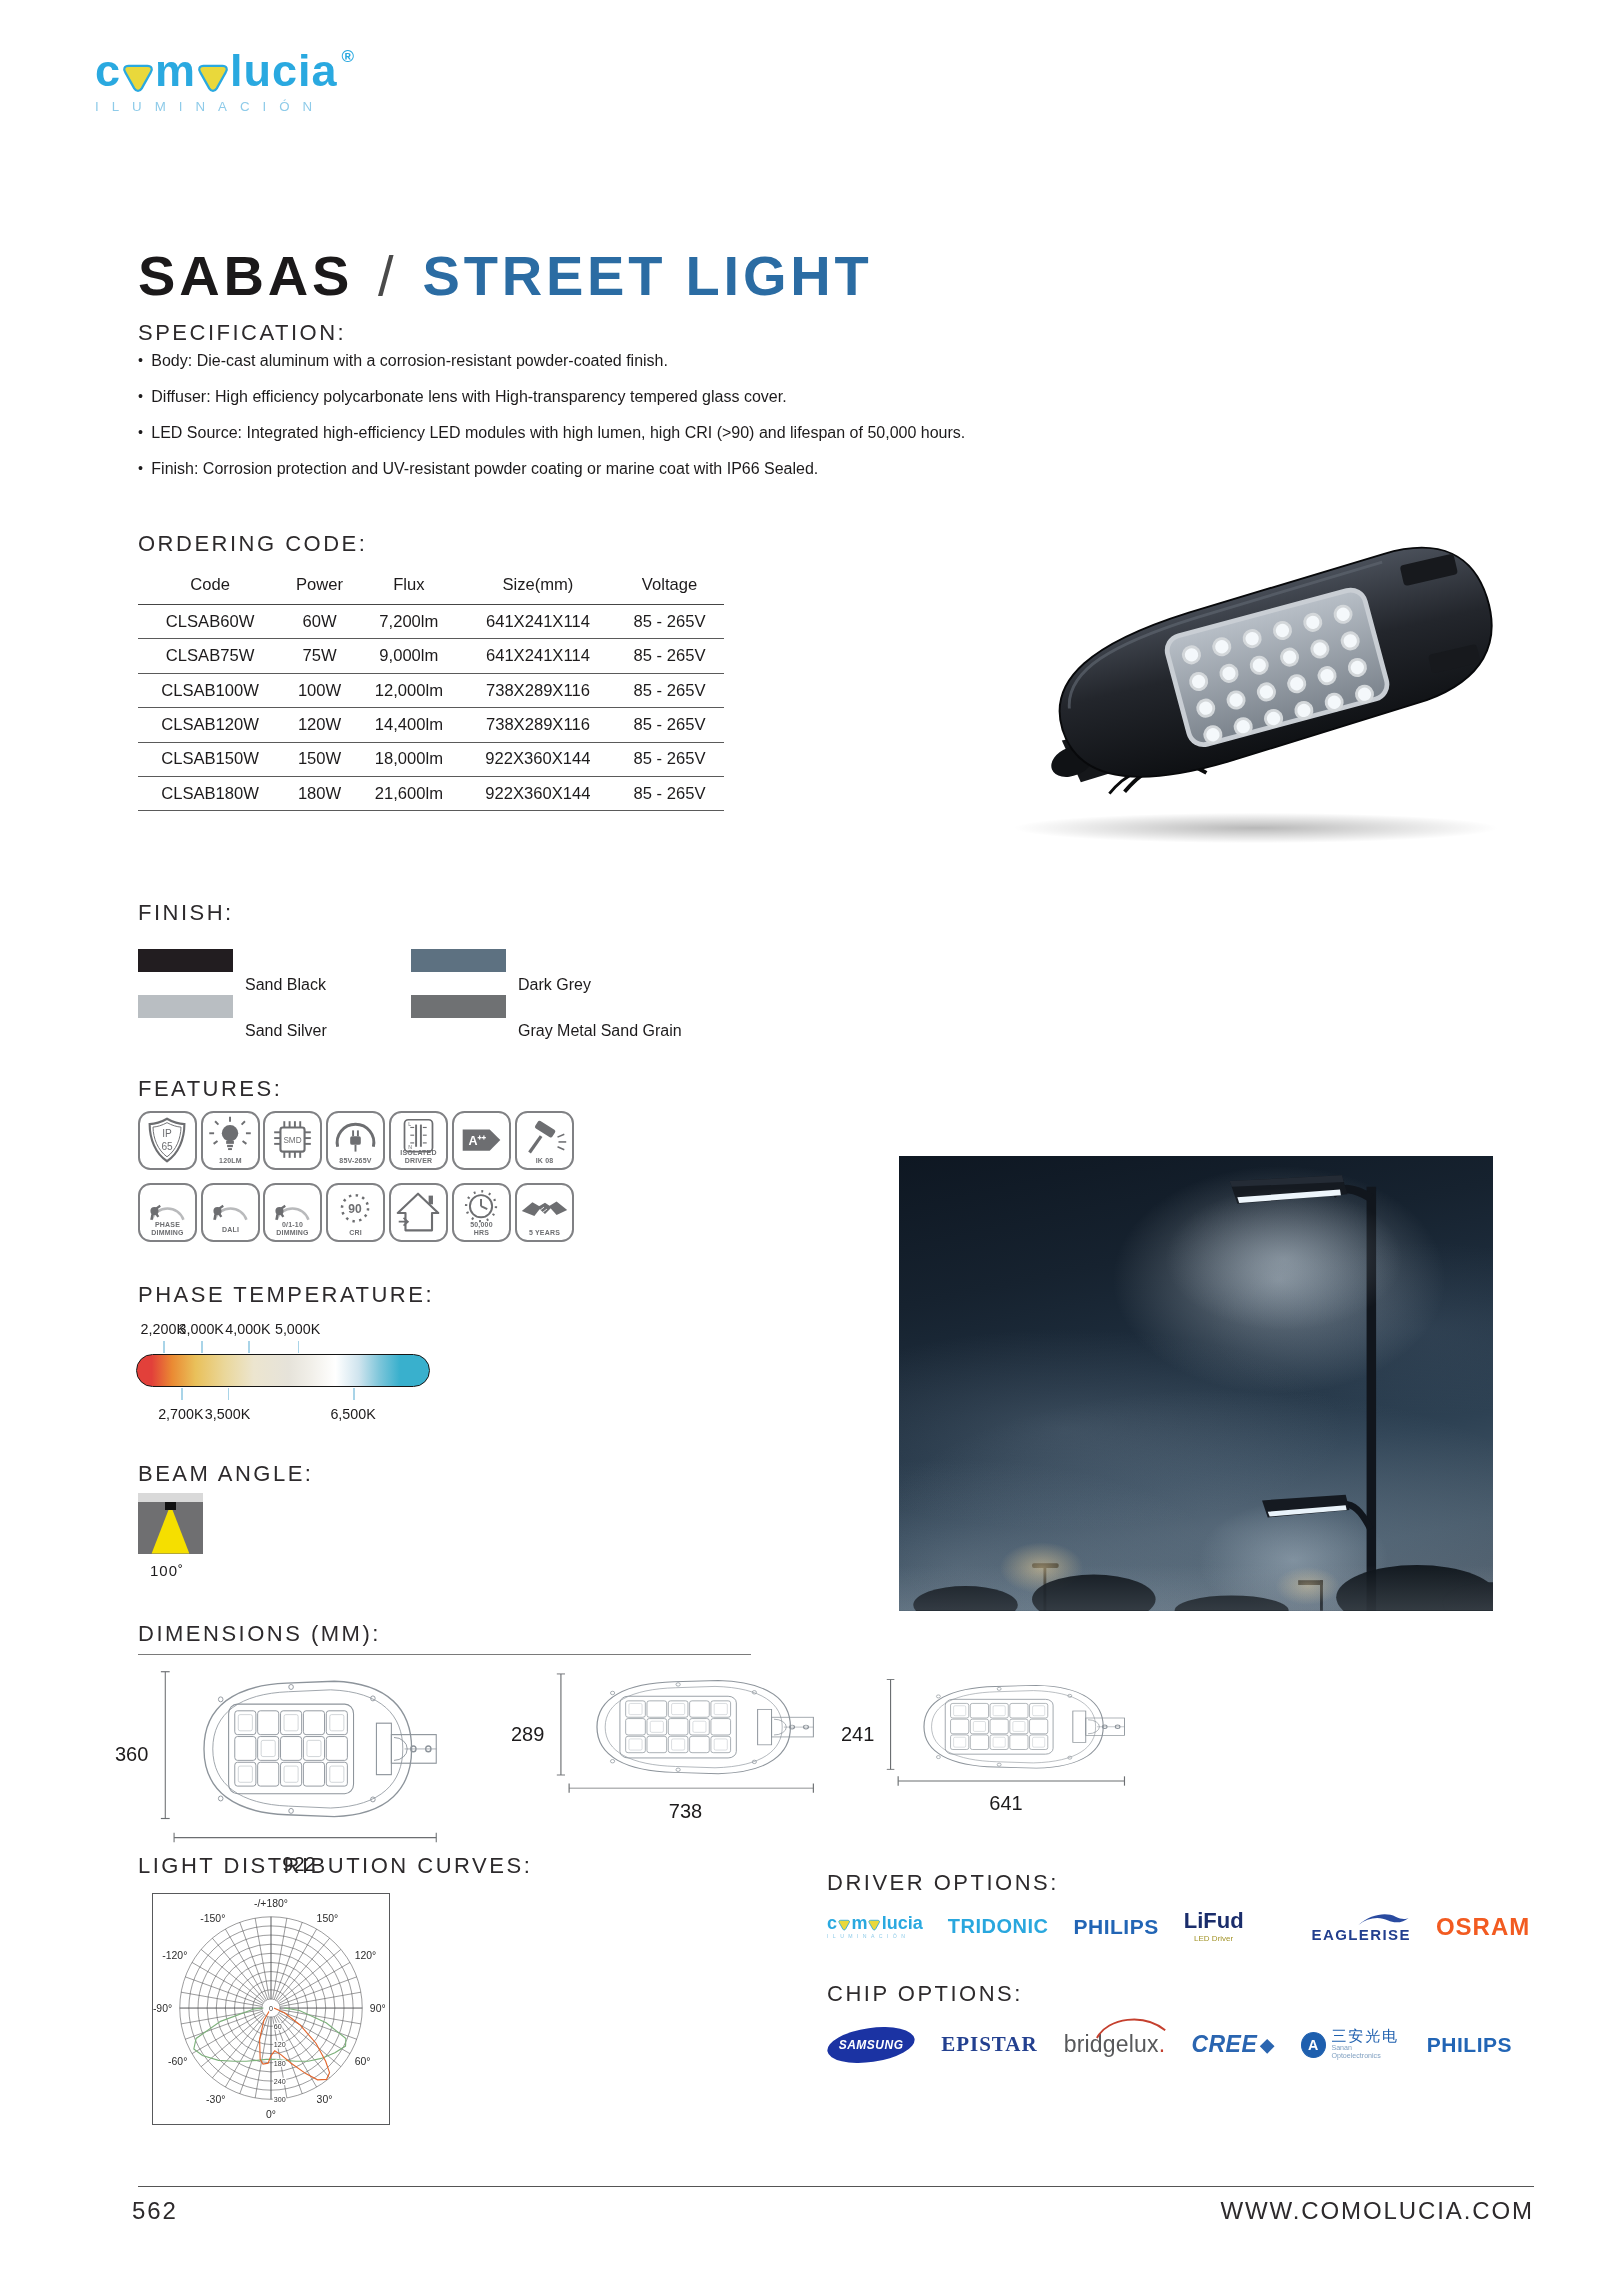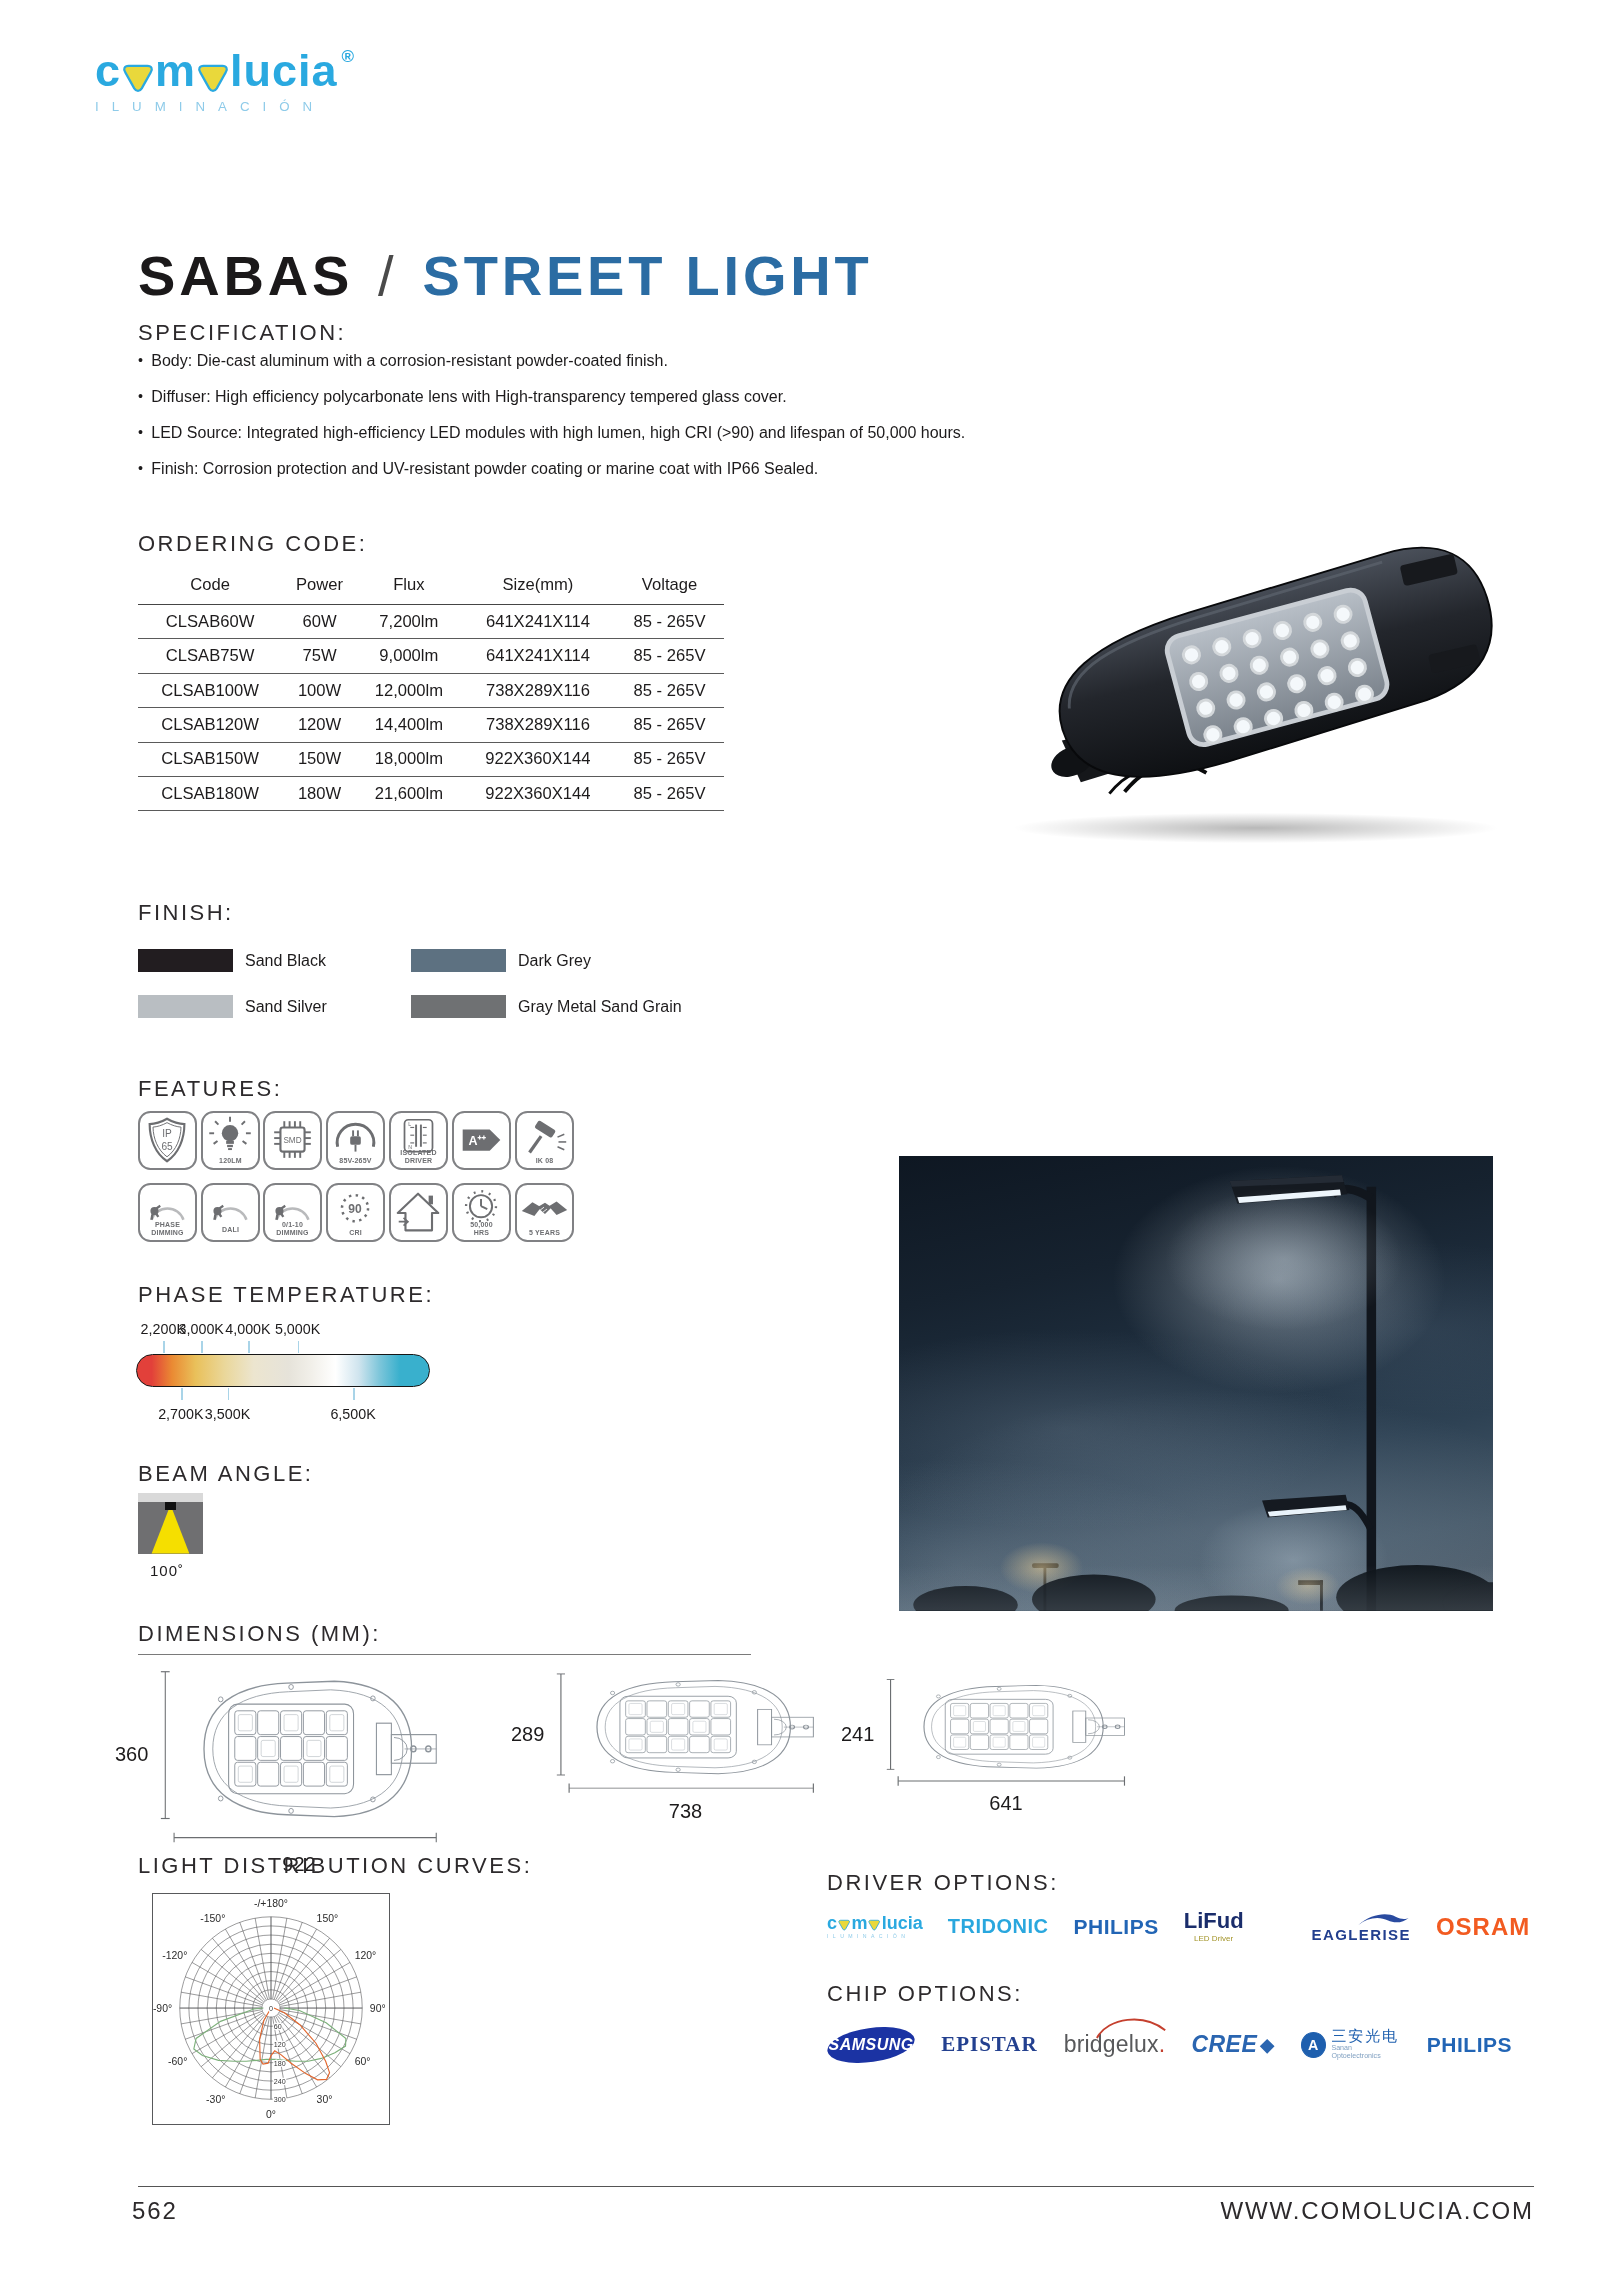--- a/index.html
+++ b/index.html
@@ -27,21 +27,21 @@
   .spec-list li{position:relative;padding-left:13.3px;margin-bottom:18px;font-size:16px;color:#1d1b1c;}
   .spec-list li::before{content:"•";position:absolute;left:0;top:0;font-size:14.3px;}
 
   
   .order-table{left:138px;top:567px;width:586px;border-collapse:collapse;font-size:16.6px;color:#1d1b1c;}
   .order-table th{font-weight:400;padding:7.6px 3.8px 9.5px 3.8px;border-bottom:1.9px solid #454545;}
   .order-table td{text-align:center;padding:6.7px 3.8px;border-bottom:1.3px solid #5a5a5a;height:19px;}
 
   
   .swatch{width:95px;height:23px;}
-  .swatch-label{font-size:16px;color:#1d1b1c;line-height:23px;white-space:nowrap;}
+  .swatch-label{font-size:16px;color:#1d1b1c;line-height:23px;white-space:nowrap;margin-top:24px;}
 
   
   .feat{position:absolute;width:59px;height:59px;border:2.3px solid #808184;border-radius:12.4px;
         box-sizing:border-box;background:#fff;}
   .feat svg{position:absolute;left:0;top:0;width:100%;height:100%;}
   .feat .cap{position:absolute;left:0;right:0;bottom:2.9px;text-align:center;font-size:7px;
              letter-spacing:0.2px;color:#6d6e71;line-height:1.15;white-space:pre-line;font-weight:700;}
   .feat .cap.mid{bottom:5.7px;}
 
   
@@ -95,21 +95,21 @@
   .logo-osram{color:#f25b21;font-weight:700;font-size:24px;letter-spacing:1px;}
   .logo-comolucia-sm{display:flex;flex-direction:column;}
   .logo-comolucia-sm .row{display:flex;align-items:flex-end;color:#2aa9e0;font-weight:700;
        font-size:18px;line-height:1;}
   .logo-comolucia-sm .row svg{width:12.4px;height:12.4px;margin:0 1px;}
   .logo-comolucia-sm .sub{color:#8ecbe9;font-size:5.2px;letter-spacing:4.4px;margin-top:1.9px;}
   .logo-samsung{position:relative;width:91px;height:34px;}
   .logo-samsung .oval{position:absolute;inset:0;background:#1b33a3;border-radius:50%;
        transform:rotate(-8deg);}
   .logo-samsung .txt{position:absolute;inset:0;display:flex;align-items:center;justify-content:center;
-       color:#fff;font-weight:700;font-style:italic;font-size:16px;letter-spacing:0.5px;}
+       color:#fff;font-weight:700;font-style:italic;font-size:12px;letter-spacing:0.5px;}
   .logo-epistar{color:#23408f;font-weight:700;font-size:21px;letter-spacing:1px;
        font-family:"Liberation Serif",serif;}
   .logo-bridgelux{position:relative;color:#58595b;font-size:23px;letter-spacing:0.2px;}
   .logo-bridgelux .dot{color:#c5402e;}
   .logo-bridgelux svg{position:absolute;right:-3.8px;top:-16px;width:74px;height:25px;}
   .logo-cree{display:flex;align-items:center;color:#2a65b0;font-weight:700;font-size:23px;
        letter-spacing:0.5px;font-style:italic;}
   .logo-cree .dia{font-style:normal;font-size:18px;margin-left:2.9px;}
   .logo-sanan{display:flex;align-items:center;gap:5.7px;}
   .logo-sanan .badge{width:26px;height:26px;border-radius:50%;background:#1e5fae;color:#fff;

